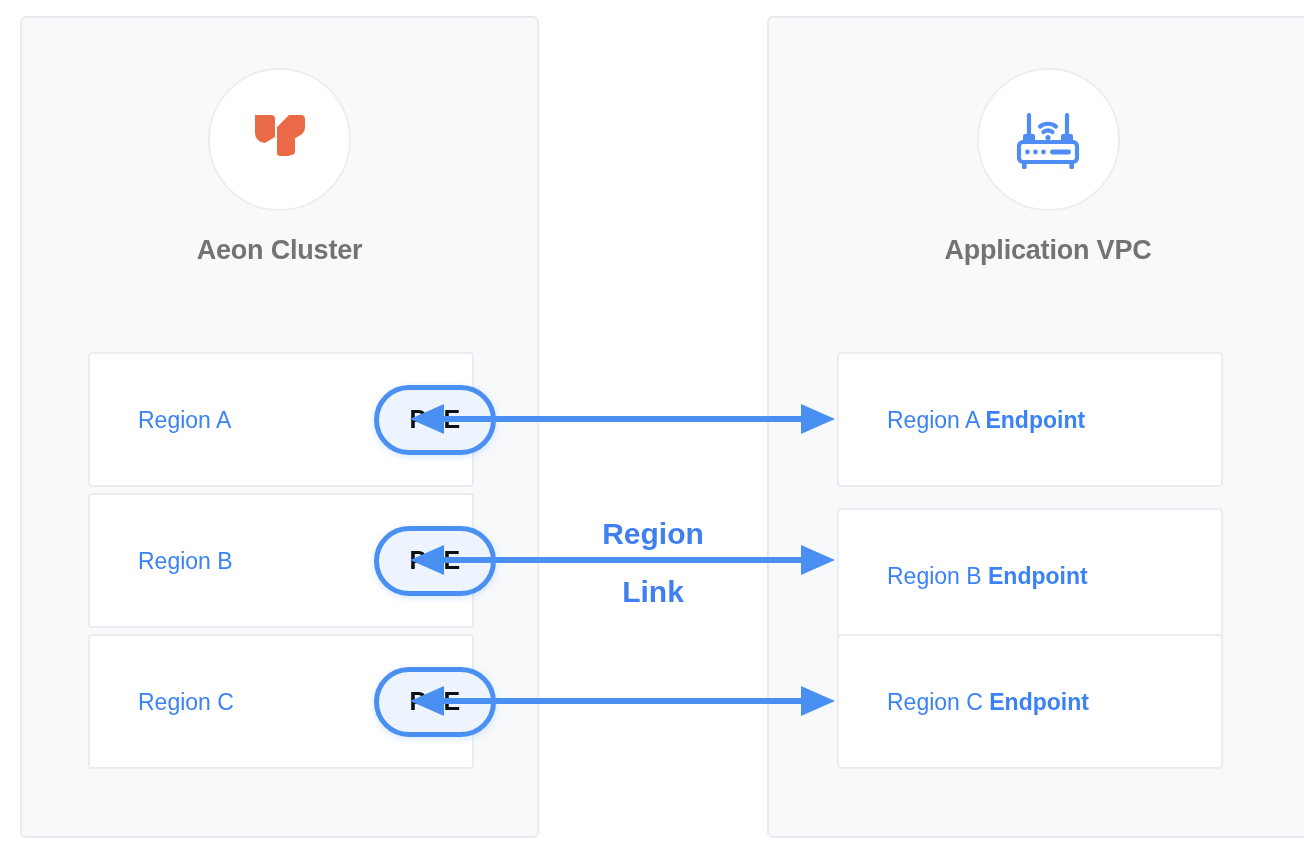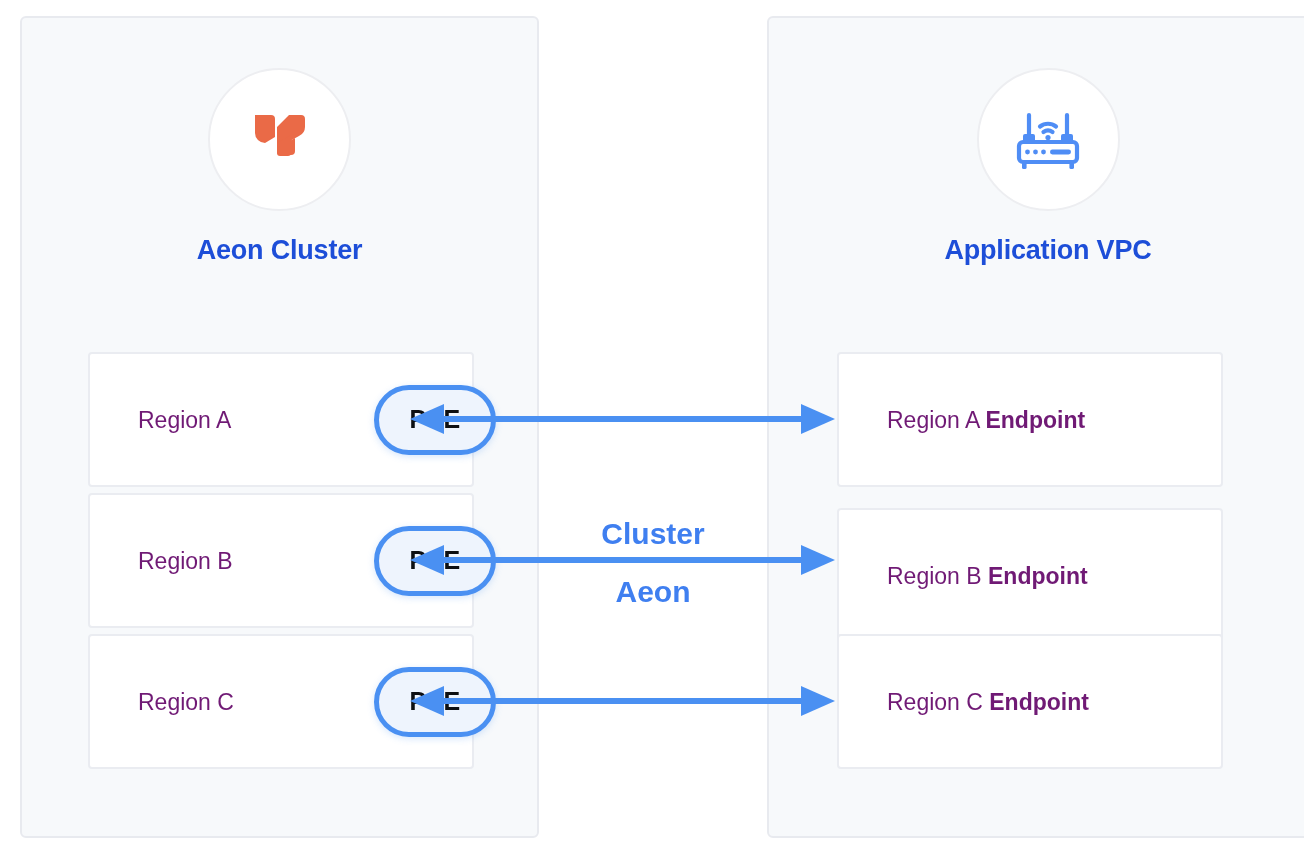--- a/index.html
+++ b/index.html
@@ -50,21 +50,21 @@
     border: 2px solid #edeef1;
     box-sizing: border-box;
     display: flex;
     align-items: center;
     justify-content: center;
   }
   .panel-title {
     margin-top: 26px;
     font-size: 27px;
     font-weight: bold;
-    color: #1d4ed8;
+    color: #737373;
     letter-spacing: -0.2px;
     line-height: 1;
   }
 
   
   .region-box {
     position: absolute;
     background: #ffffff;
     border: 2px solid #eaecf1;
     border-radius: 4px;
@@ -72,21 +72,21 @@
   }
   .region-box.left  { left: 66px;  width: 386px; }
   .region-box.right { left: 68px;  width: 386px; }
 
   .region-label {
     position: absolute;
     left: 48px;
     top: 50%;
     transform: translateY(-50%);
     font-size: 23px;
-    color: #701a75;
+    color: #3b82f6;
     white-space: nowrap;
     line-height: 1;
   }
   .region-label b { font-weight: bold; }
 
   
   .pse-pill {
     position: absolute;
     right: -24px;
     top: 50%;
@@ -230,17 +230,17 @@
     <polygon points="425,17 391,2 391,32" fill="#4a90f2"></polygon>
   </svg>
 
   <svg class="arrow-svg" style="top:684px;" viewBox="0 0 425 34">
     <line x1="30" y1="17" x2="395" y2="17" stroke="#4a90f2" stroke-width="6"></line>
     <polygon points="0,17 34,2 34,32" fill="#4a90f2"></polygon>
     <polygon points="425,17 391,2 391,32" fill="#4a90f2"></polygon>
   </svg>
 
   <div class="link-caption">
-    <span class="line">Cluster</span>
-    <span class="line">Aeon</span>
+    <span class="line">Region</span>
+    <span class="line">Link</span>
   </div>
 
 </div>
 
 </body></html>

